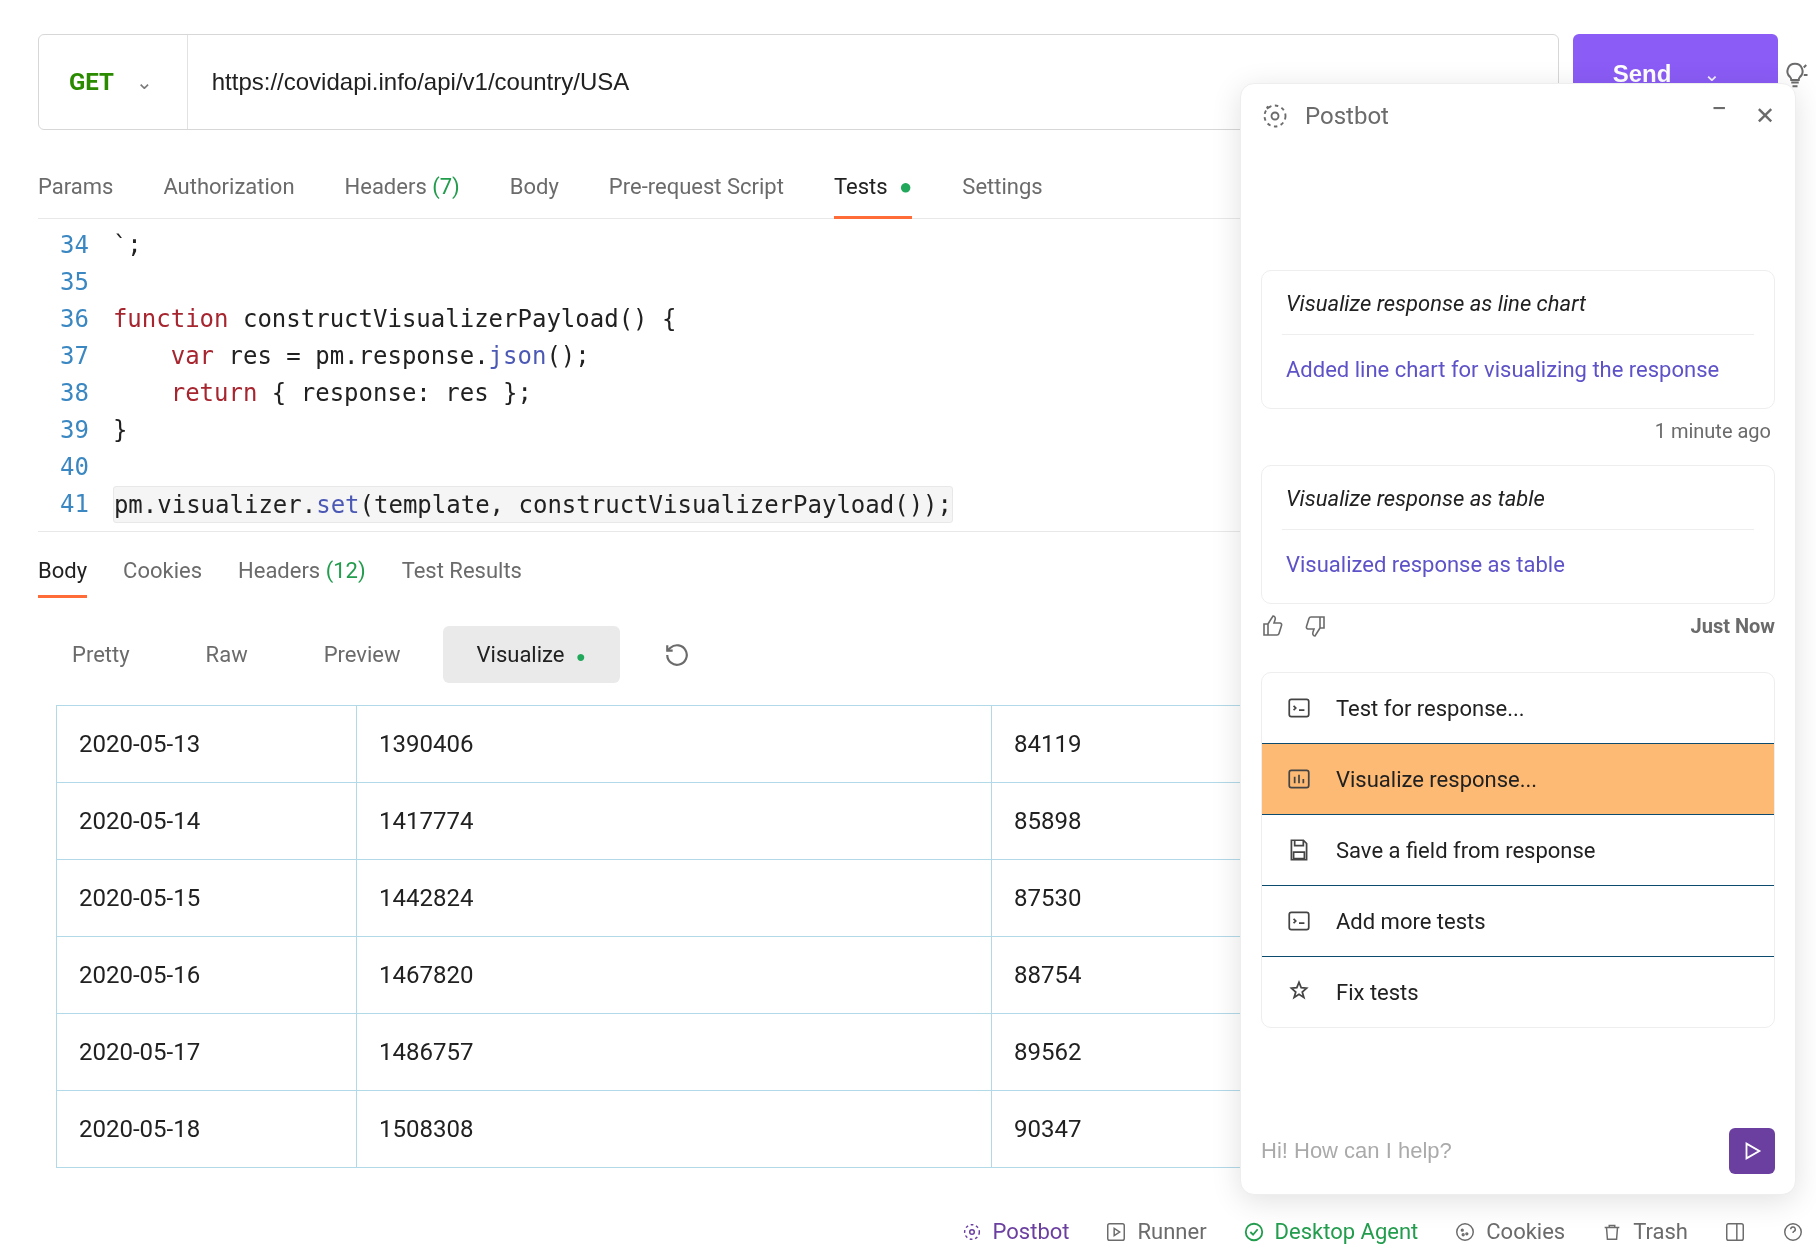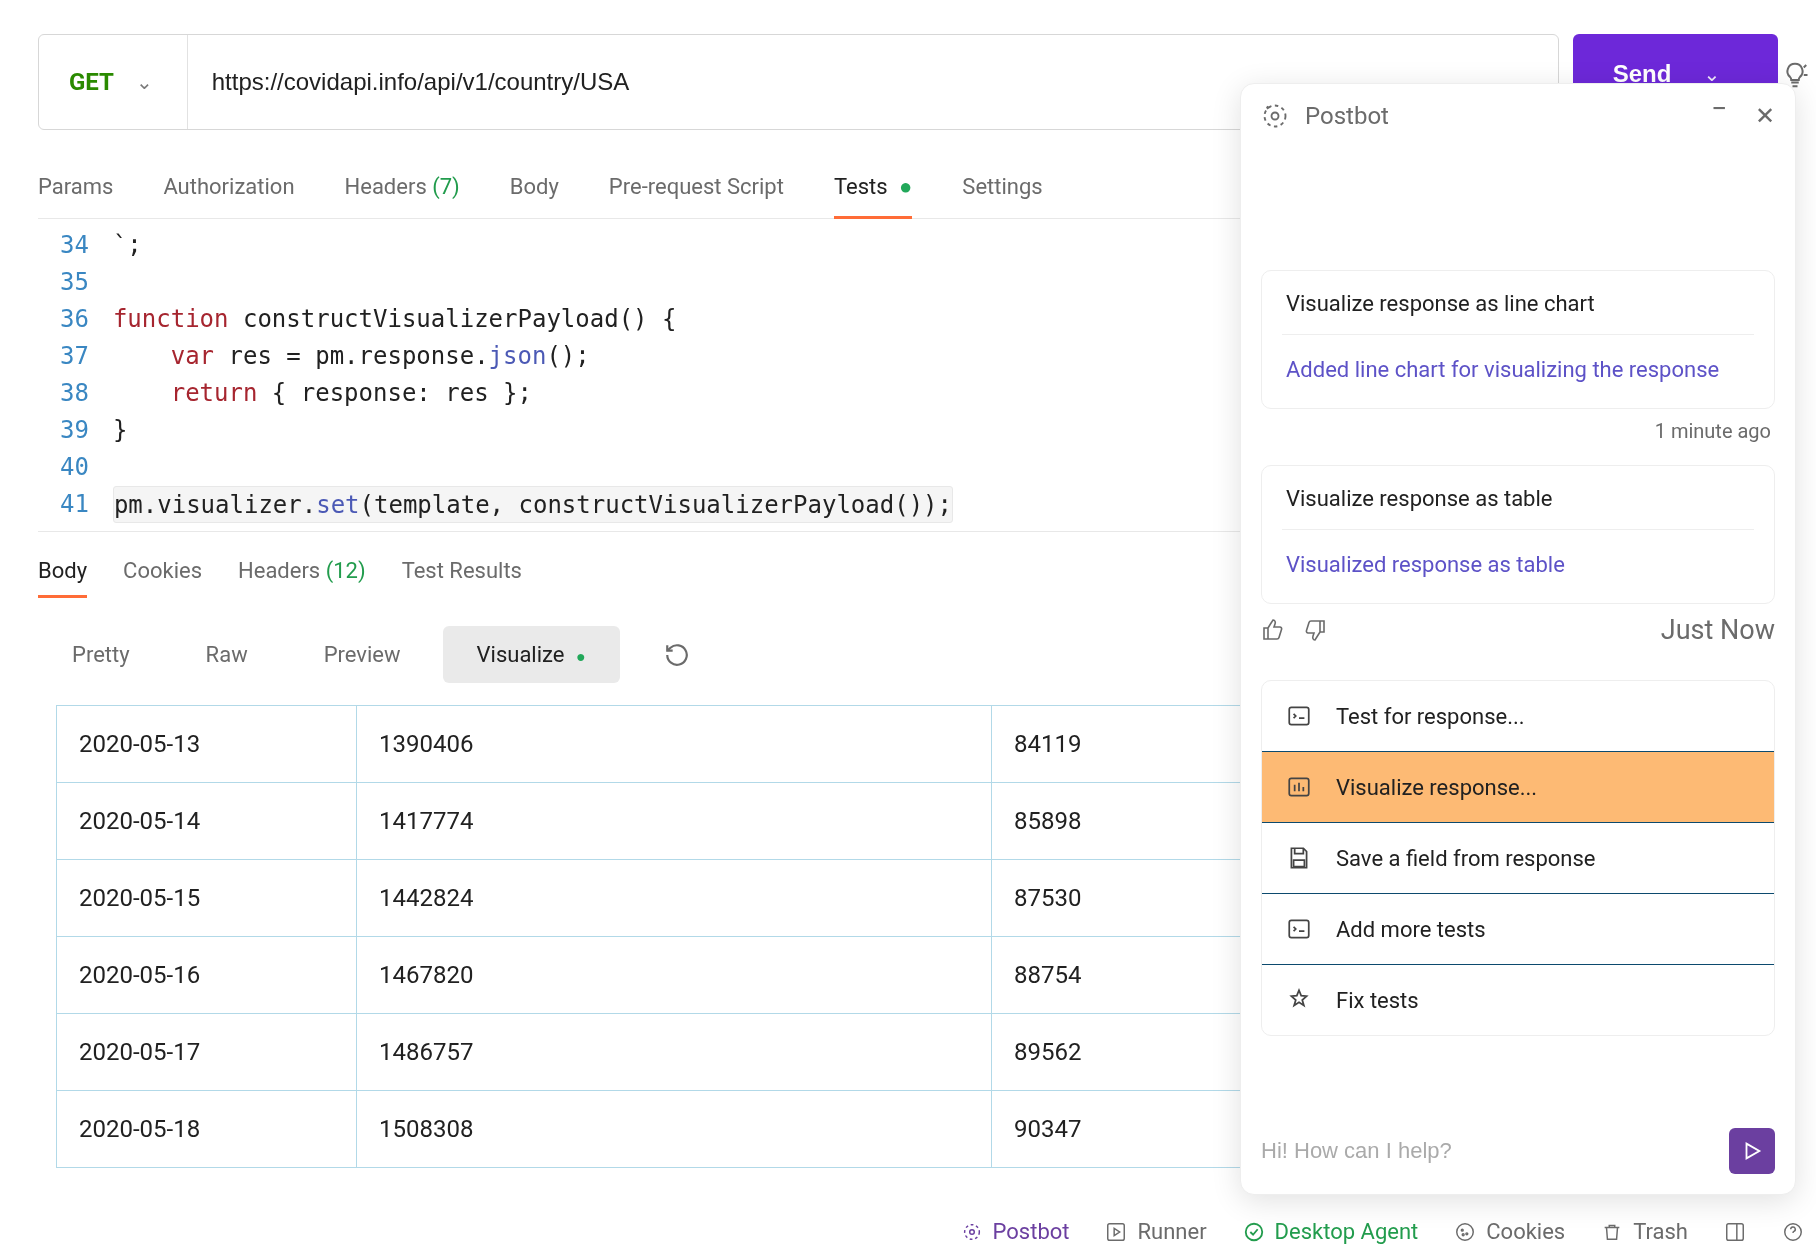--- a/index.html
+++ b/index.html
@@ -44,21 +44,21 @@
     font-size: 24px;
     padding: 0 24px;
     color: #212121;
     background: transparent;
   }
   .send-btn {
     width: 205px;
     height: 80px;
     border: none;
     border-radius: 6px;
-    background: #6d28d9;
+    background: #8b5cf6;
     color: #fff;
     font-size: 24px;
     font-weight: 700;
     display: flex;
     align-items: center;
     justify-content: center;
     gap: 32px;
     padding-right: 18px;
   }
   .send-btn .cv { font-size: 20px; font-weight: 400; opacity: 0.9; }
@@ -153,27 +153,27 @@
   .postbot-header { display: flex; align-items: center; gap: 16px; color:#6b6b6b; font-size:24px; }
   .postbot-header .icons-right { margin-left:auto; display:flex; gap:28px; }
   .postbot-body { flex:1; overflow:auto; padding-top: 140px;}
   .card {
     border: 1px solid #eeeeee;
     border-radius: 10px;
     padding: 20px 24px 22px 24px;
     margin-bottom: 10px;
     font-size: 22px;
   }
-  .card-title { color:#212121; }
+  .card-title { color:#212121;font-style:italic; }
   .card hr { border:none; border-top:1px solid #eeeeee; margin: 18px -4px; }
   .card-sub { color:#5d52c7; line-height:1.5; }
   .timestamp { text-align:right; color:#6b6b6b; font-size:20px; margin:4px 4px 22px 0;}
   .feedback-row { display:flex; align-items:center; margin-top:10px;}
   .feedback-row .fb { display:flex; gap:18px; color:#6b6b6b; }
-  .feedback-row .ts { margin-left:auto; color:#6b6b6b; font-size:27px; }
+  .feedback-row .ts { margin-left:auto; color:#6b6b6b; font-size:20px;font-weight:bold; }
 
   .suggestions { margin-top: 34px; border:1px solid #eeeeee; border-radius:10px; overflow:hidden; }
   .sugg {
     display:flex; align-items:center; gap:24px;
     padding: 22px 24px;
     font-size: 22px;
     border-bottom:1px solid #0c4a6e;
     cursor:pointer;
   }
   .sugg:last-child { border-bottom:none; }

